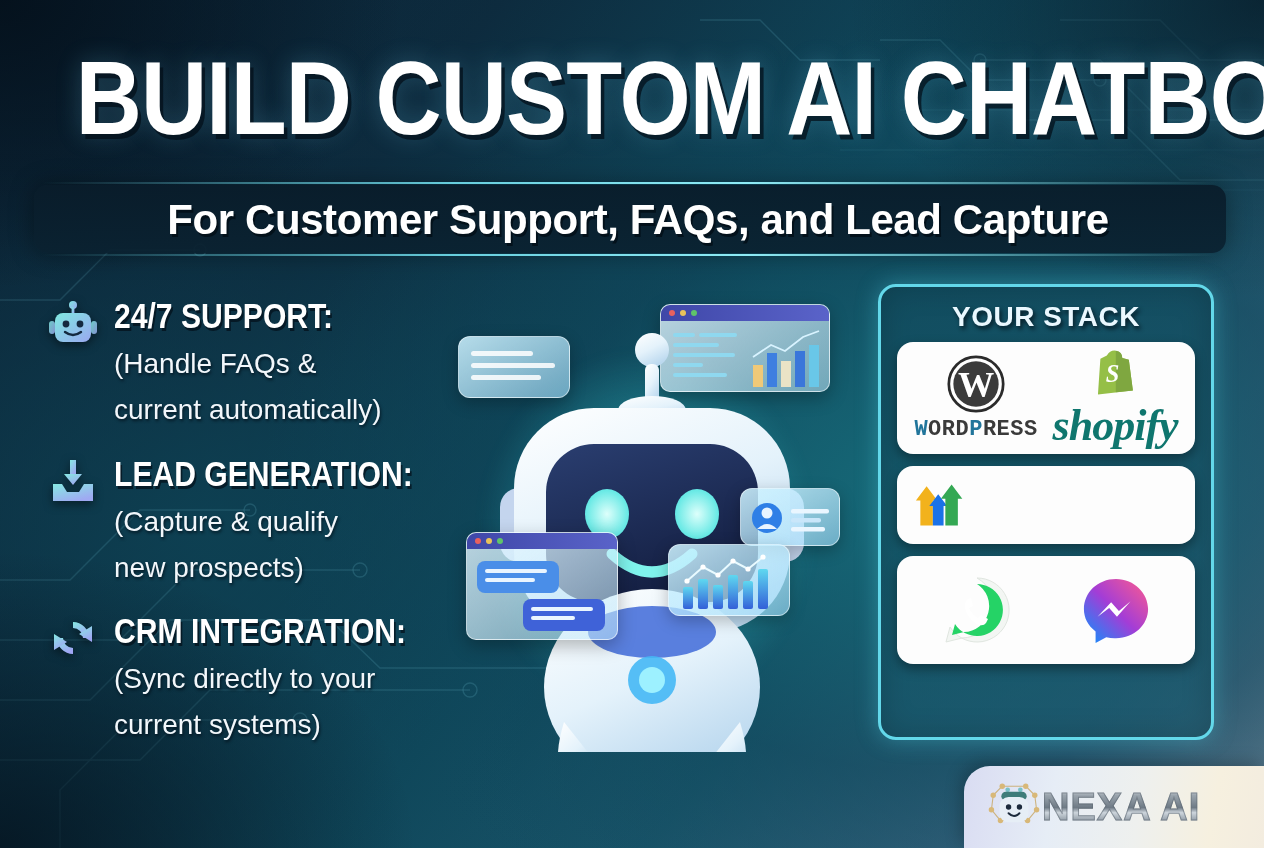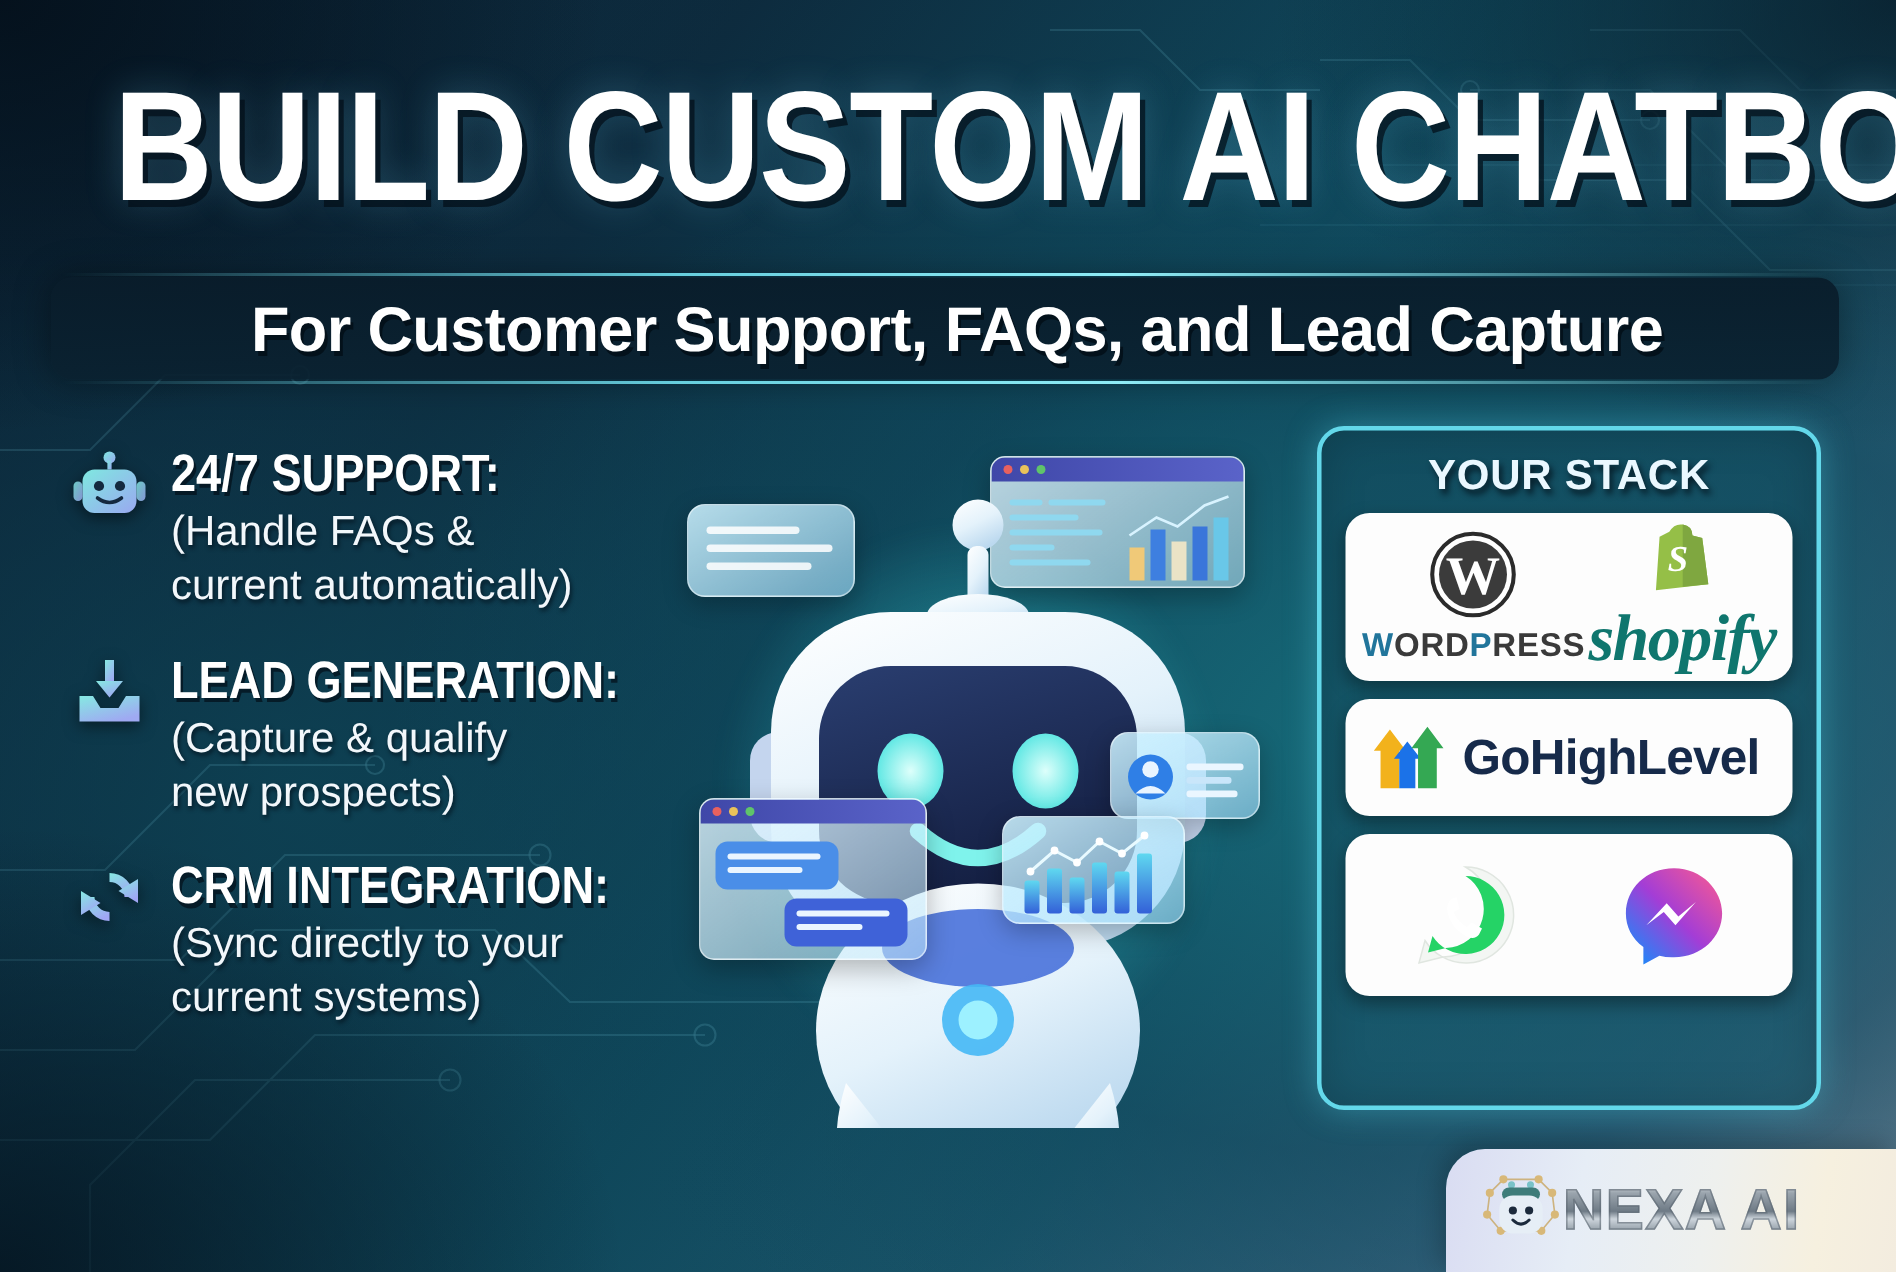--- a/index.html
+++ b/index.html
@@ -53,21 +53,21 @@
   .features { position:absolute; left:44px; top:296px; width:430px; }
   .feature { position:relative; margin-bottom:26px; padding-left:70px; }
   .f-icon { position:absolute; left:4px; top:4px; width:50px; height:46px; filter:drop-shadow(0 3px 5px rgba(0,0,0,.5)); }
   .f-title {
     font-size:35px; font-weight:700; color:#fff; letter-spacing:0px;
     transform:scaleX(.86); transform-origin:left center;
     text-shadow:2px 3px 0 rgba(3,14,24,.70);
     white-space:nowrap; line-height:1.12;
   }
   .f-desc {
-    font-size:28px; font-weight:400; color:#f2f7fb; line-height:1.22; margin-top:2px;
+    font-size:28px; font-weight:400; color:#f2f7fb; line-height:1.22; margin-top:12px;
     text-shadow:1px 2px 3px rgba(3,14,24,.78);
   }
 
   
   .scene { position:absolute; left:452px; top:292px; width:400px; height:460px; }
   .aura { position:absolute; left:30px; top:60px; width:330px; height:360px;
     background:radial-gradient(ellipse at 50% 50%, rgba(110,255,245,.55) 0%, rgba(60,225,230,.28) 40%, rgba(40,200,215,0) 72%);
     filter:blur(6px); }
   .glass { position:absolute; border-radius:10px;
     background:linear-gradient(145deg, rgba(225,245,255,.82), rgba(190,230,248,.55));
@@ -95,21 +95,21 @@
   }
   .card {
     background:#fdfdfd; border-radius:16px; box-shadow:0 5px 12px rgba(0,0,0,.38);
     display:flex; align-items:center; justify-content:space-around;
     margin-bottom:12px; padding:6px 10px;
   }
   .card-logos { height:112px; }
   .card-ghl { height:78px; }
   .card-msg { height:108px; }
 
-  .wp-name { font-family:Liberation Sans, sans-serif; font-weight:700; font-size:22px; color:#3a3a3a; letter-spacing:.5px; }
+  .wp-name { font-family:Liberation Mono, monospace; font-weight:700; font-size:22px; color:#3a3a3a; letter-spacing:.5px; }
   .wp-name .t { color:#21759b; }
   .shopify-name { font-family:"Liberation Serif", serif; font-style:italic; font-weight:700; font-size:44px; color:#0f766e; letter-spacing:-1px; }
   .ghl-name { font-size:33px; font-weight:700; color:#162a4a; letter-spacing:-.5px; }
 
   
   .nexa {
     position:absolute; right:0; bottom:0; width:300px; height:82px;
     background:linear-gradient(100deg,#d9dcf2 0%,#e6edf6 30%,#eef0ee 58%,#f6f0df 82%,#f3ecdf 100%);
     border-top-left-radius:26px;
     display:flex; align-items:center; padding-left:22px;
@@ -379,21 +379,20 @@
         <div class="shopify-name">shopify</div>
       </div>
     </div>
 
     <div class="card card-ghl" style="justify-content:flex-start; gap:10px; padding-left:18px;">
       <svg viewBox="0 0 56 50" width="50" height="46">
         <path d="M6 48 L6 20 L1 20 L13 4 L25 20 L20 20 L20 48 Z" fill="#f2b21c"></path>
         <path d="M20 48 L20 26 L16 26 L26 13 L36 26 L32 26 L32 48 Z" fill="#1b72e8"></path>
         <path d="M34 48 L34 18 L29 18 L41 2 L53 18 L48 18 L48 48 Z" fill="#34a853"></path>
       </svg>
-      <div class="ghl-name">GoHighLevel</div>
     </div>
 
     <div class="card card-msg">
       <svg viewBox="0 0 72 72" width="72" height="72">
         <path d="M36 4 A32 32 0 1 1 9 53 L5 68 L21 64 A32 32 0 0 0 36 4 Z" fill="#f3f6f3" stroke="#e0e6e0" stroke-width="1"></path>
         <path d="M36 10 A26 26 0 1 1 14 50 L11 61 L23 58 A26 26 0 0 0 36 10 Z" fill="#25d366"></path>
         <path d="M27 25 q-4 3 -3 9 q2 10 12 16 q6 3 9 -1 l2 -4 -7 -4 -3 3 q-6 -3 -9 -10 l4 -2 -2 -8 Z" fill="#ffffff"></path>
       </svg>
       <svg viewBox="0 0 72 72" width="70" height="70">
         <defs>

